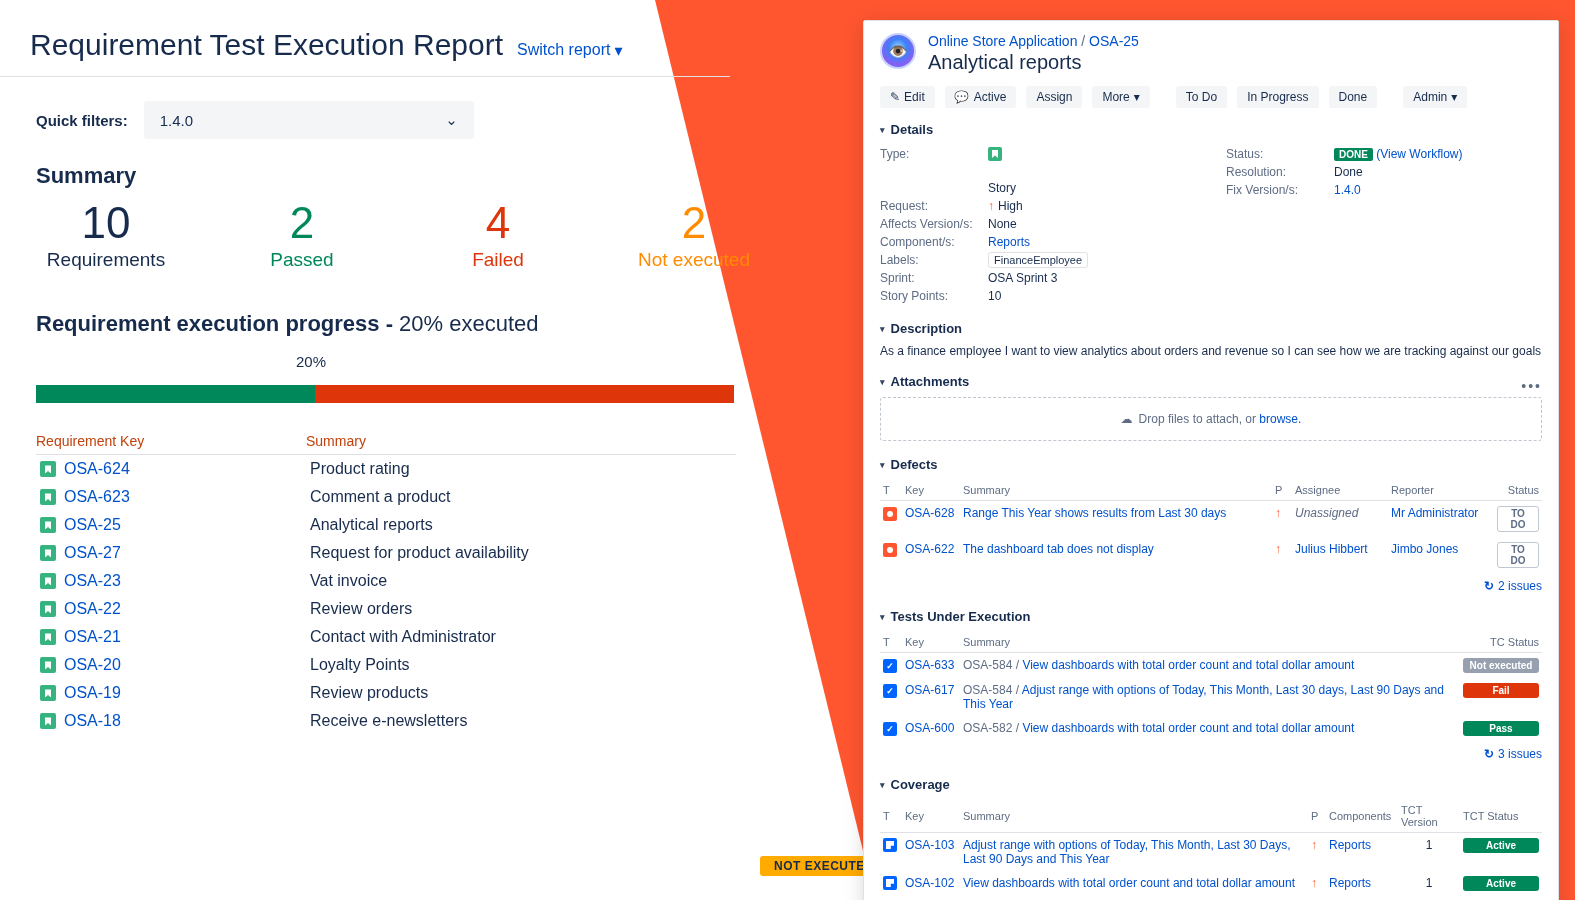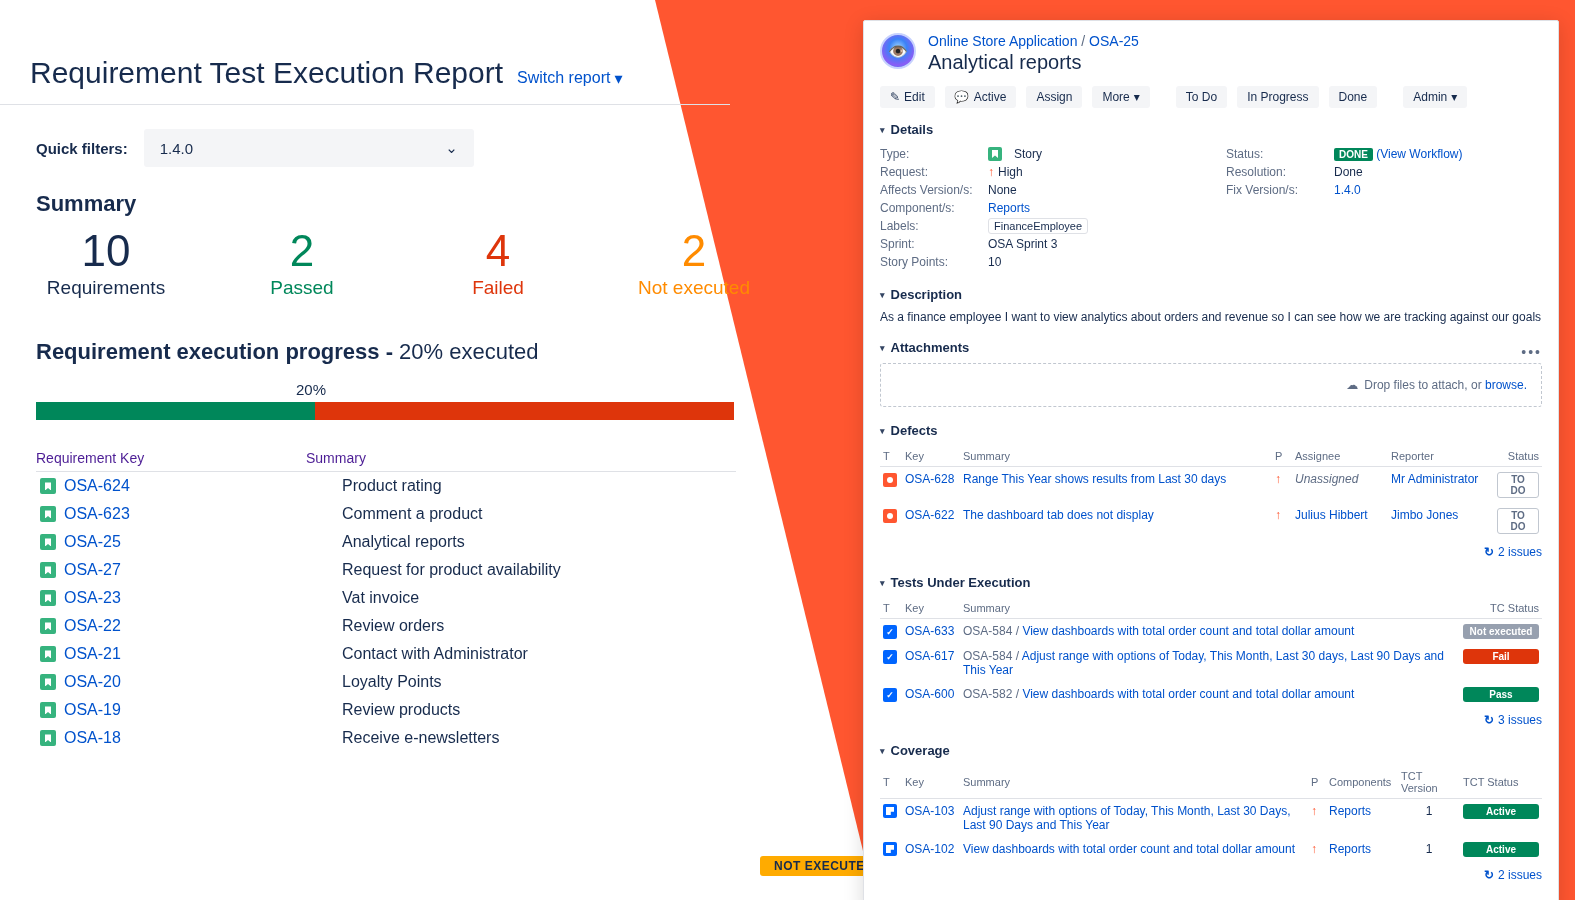--- a/index.html
+++ b/index.html
@@ -1,45 +1,45 @@
 <!DOCTYPE html>
 <html><head>
 <meta charset="utf-8">
 <style>
 * { box-sizing: border-box; margin: 0; padding: 0; }
 body { font-family: -apple-system, BlinkMacSystemFont, "Segoe UI", Arial, sans-serif; background: #fff; color: #172b4d; font-size: 13px; width: 1575px; height: 900px; overflow: hidden; position: relative; }
 .orange-bg { position: absolute; top: 0; right: 0; width: 700px; height: 900px; background: #ff5630; z-index: 0; }
 .orange-bg::before { content: ''; position: absolute; top: 0; left: -220px; width: 0; height: 0; border-top: 0 solid transparent; border-bottom: 900px solid transparent; border-right: 220px solid #ff5630; }
 .left-panel { position: relative; z-index: 1; padding: 28px 0 0 30px; width: 740px; }
-.report-title-row { display: flex; align-items: baseline; gap: 14px; border-bottom: 1px solid #dfe1e6; padding-bottom: 14px; margin-left: -30px; padding-left: 30px; width: calc(100% + 20px); margin-top: 28px; }
+.report-title-row { display: flex; align-items: baseline; gap: 14px; border-bottom: 1px solid #dfe1e6; padding-bottom: 14px; margin-left: -30px; padding-left: 30px; width: calc(100% + 20px); }
 .report-title { font-size: 30px; font-weight: 500; color: #172b4d; }
 .switch-report { color: #0052cc; font-size: 16px; cursor: pointer; display: flex; align-items: center; gap: 4px; }
 .quick-filters-row { display: flex; align-items: center; gap: 16px; margin: 24px 0 24px 6px; }
 .quick-filters-label { font-weight: 700; font-size: 15px; }
 .filter-dropdown { background: #f4f5f7; border: none; padding: 10px 16px; font-size: 15px; width: 330px; display: flex; justify-content: space-between; align-items: center; cursor: pointer; border-radius: 3px; }
 .summary-heading { font-size: 22px; font-weight: 700; margin: 16px 0 10px 6px; }
 .summary-stats { display: flex; gap: 56px; margin-left: 6px; }
 .stat { text-align: center; min-width: 140px; }
 .stat-num { font-size: 44px; font-weight: 400; line-height: 1.1; }
 .stat-lbl { font-size: 19px; margin-top: 2px; }
 .c-default { color: #172b4d; }
 .c-green { color: #00875a; }
 .c-red { color: #de350b; }
 .c-orange { color: #ff8b00; }
 .sub-heading { font-size: 22px; font-weight: 700; margin: 40px 0 16px 6px; }
 .sub-heading .pct { font-weight: 400; }
-.bar-label { font-size: 15px; margin-left: 6px; margin-bottom: 4px; }
+.bar-label { font-size: 15px; margin-left: 6px; margin-bottom: 15px; }
 .bar-label span { display: inline-block; }
 .progress-bar { display: flex; height: 18px; margin: 4px 6px 30px 6px; }
 .pb-green { background: #00875a; }
 .pb-red { background: #de350b; }
 .req-table { margin-left: 6px; width: 700px; }
-.req-header { display: flex; color: #4c1d95; font-size: 14px; border-bottom: 1px solid #dfe1e6; padding-bottom: 5px; }
+.req-header { display: flex; color: #c2410c; font-size: 14px; border-bottom: 1px solid #dfe1e6; padding-bottom: 5px; }
 .req-header .col-key { width: 270px; }
-.req-row { display: flex; align-items: center; padding: 5px 4px; gap: 32px; }
+.req-row { display: flex; align-items: center; padding: 5px 4px; }
 .req-key { width: 270px; display: flex; align-items: center; gap: 8px; color: #0052cc; font-size: 16px; }
 .req-summary { font-size: 16px; color: #172b4d; }
 .story-icon { width: 16px; height: 16px; background: #36b37e; border-radius: 2px; display: flex; align-items: center; justify-content: center; flex-shrink: 0; }
 .story-icon::after { content: ''; width: 6px; height: 8px; background: white; clip-path: polygon(0 0, 100% 0, 100% 100%, 50% 70%, 0 100%); }
 
 
 .modal { position: absolute; z-index: 3; top: 20px; right: 16px; width: 696px; background: #fff; border: 1px solid #dfe1e6; box-shadow: 0 4px 20px rgba(0,0,0,0.15); border-radius: 2px; padding: 12px 16px 16px 16px; font-size: 12px; }
 .modal-header { display: flex; gap: 12px; align-items: flex-start; }
 .avatar { width: 36px; height: 36px; border-radius: 50%; background: radial-gradient(circle at 50% 40%, #a0d8ff 0%, #3b82f6 35%, #8b5cf6 70%, #0ea5e9 100%); display: flex; align-items: center; justify-content: center; border: 2px solid #c7d2fe; flex-shrink: 0; }
 .avatar::after { content: '👁️'; font-size: 16px; }
@@ -53,28 +53,28 @@
 .section-head { font-weight: 700; font-size: 13px; display: flex; align-items: center; gap: 6px; margin-bottom: 8px; }
 .chev { font-size: 9px; color: #344563; }
 .section-head-row { display: flex; justify-content: space-between; align-items: center; }
 .dots { color: #5e6c84; font-size: 14px; letter-spacing: 2px; cursor: pointer; }
 .details-grid { display: flex; gap: 30px; }
 .details-col { flex: 1; }
 .details-col > div { display: flex; padding: 2px 0; }
 .dlabel { width: 108px; color: #5e6c84; font-size: 12px; }
 .dval { font-size: 12px; }
 .dval a { color: #0052cc; text-decoration: none; }
-.badge-story { display: inline-flex; align-items: flex-start; gap: 12px; }
+.badge-story { display: inline-flex; align-items: flex-start; gap: 20px; flex-direction: column; }
 .badge-story .story-icon { width: 14px; height: 14px; }
 .prio-high { color: #ff5630; font-weight: bold; }
 .prio-arrow::before { content: '↑'; color: #ff5630; font-weight: bold; margin-right: 4px; }
 .status-done { background: #00875a; color: #fff; font-size: 10px; font-weight: 700; padding: 1px 5px; border-radius: 2px; }
 .label-tag { border: 1px solid #dfe1e6; padding: 1px 5px; border-radius: 3px; font-size: 11px; }
 .desc-text { font-size: 12px; color: #172b4d; }
-.dropzone { border: 1px dashed #c1c7d0; border-radius: 3px; padding: 14px; text-align: right; color: #5e6c84; font-size: 12px; }
+.dropzone { border: 1px dashed #c1c7d0; border-radius: 3px; padding: 14px; text-align: center; color: #5e6c84; font-size: 12px; }
 .dropzone a { color: #0052cc; text-decoration: none; }
 .cloud-icon::before { content: '☁'; margin-right: 6px; }
 .tbl { width: 100%; border-collapse: collapse; font-size: 12px; }
 .tbl thead th { text-align: left; font-weight: 400; color: #5e6c84; font-size: 11px; border-bottom: 1px solid #dfe1e6; padding: 4px 3px; }
 .tbl tbody td { padding: 5px 3px; vertical-align: top; }
 .tbl a { color: #0052cc; text-decoration: none; }
 .bug-icon { width: 14px; height: 14px; background: #ff5630; border-radius: 2px; display: inline-flex; align-items: center; justify-content: center; }
 .bug-icon::after { content: ''; width: 6px; height: 6px; background: white; border-radius: 50%; }
 .test-icon { width: 14px; height: 14px; background: #0065ff; border-radius: 2px; display: inline-flex; align-items: center; justify-content: center; color: white; font-size: 9px; font-weight: bold; }
 .test-icon::after { content: '✓'; }

